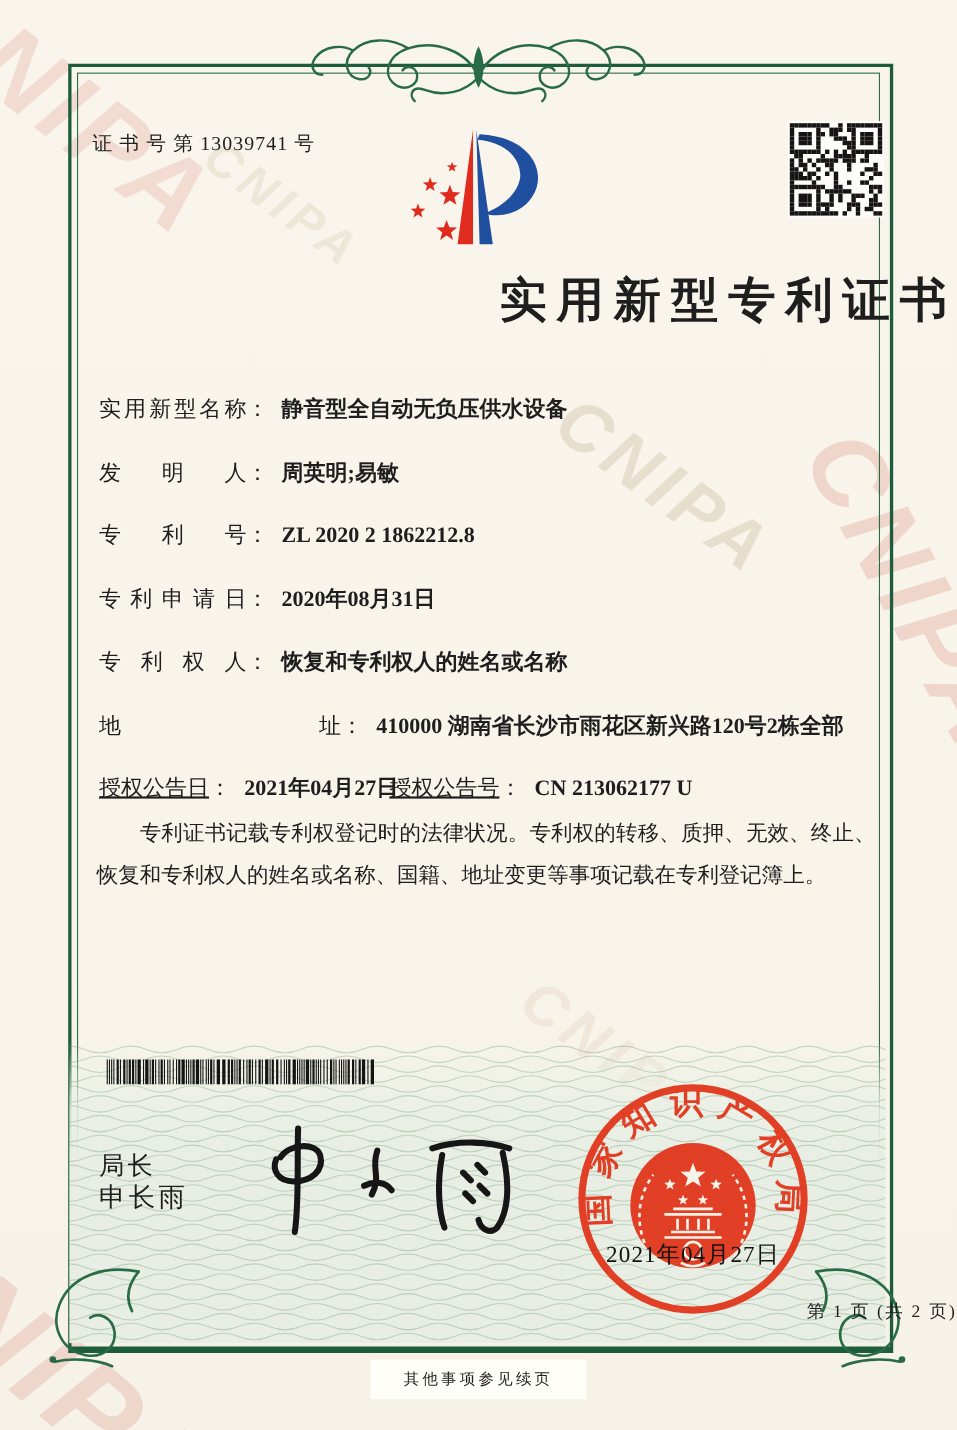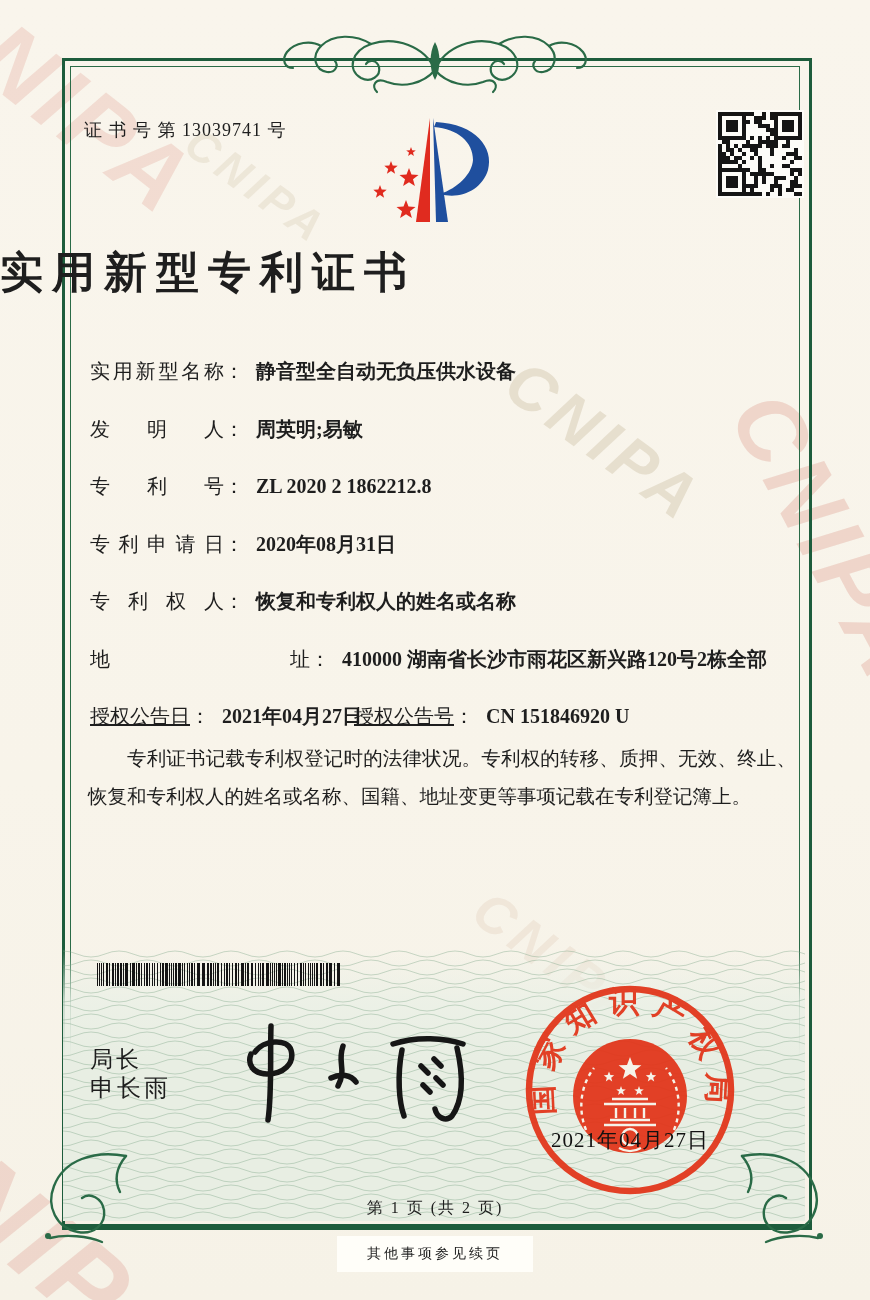--- a/index.html
+++ b/index.html
@@ -17,21 +17,21 @@
   .wm-tl{left:-35px;top:-45px;font-size:95px;transform:rotate(38deg);color:rgba(224,162,150,.30);}
   .wm-right{left:802px;top:375px;font-size:92px;transform:rotate(62deg);color:rgba(224,162,150,.38);}
   .wm-bl{left:-60px;top:1075px;font-size:110px;transform:rotate(40deg);color:rgba(224,162,150,.34);}
   .wm-center{left:535px;top:345px;font-size:64px;transform:rotate(36deg);color:rgba(219,208,186,.60);}
   .wm-logo{left:205px;top:118px;font-size:44px;transform:rotate(36deg);color:rgba(228,219,201,.55);}
   .wm-seal{left:498px;top:878px;font-size:54px;transform:rotate(36deg);color:rgba(225,206,190,.35);}
   
   .cert-no{left:84px;top:118px;font-size:18px;letter-spacing:1px;z-index:5;}
   .logo{left:368px;top:116px;z-index:5;}
   .qr{left:716px;top:110px;z-index:5;}
-  .title{left:0;right:0;top:244px;text-align:left;font-size:43px;font-weight:bold;
+  .title{left:0;right:0;top:244px;text-align:right;font-size:43px;font-weight:bold;
          letter-spacing:9px;z-index:5;}
   
   .field-row{position:absolute;left:90px;width:716px;font-size:20px;z-index:5;white-space:nowrap;}
   .flabel{display:inline-block;width:134px;text-align:justify;text-align-last:justify;}
   .flabel.wide{width:220px;}
   .flabel.natural{width:auto;text-align-last:auto;text-decoration:underline;}
   .fvalue{margin-left:12px;font-weight:bold;}
   .grant2{position:absolute;left:264px;top:0;}
   
   .body-text{left:88px;top:740px;width:708px;font-size:19.5px;line-height:38px;
@@ -41,21 +41,21 @@
   .wave-zone{left:63px;top:948px;width:742px;height:273px;z-index:3;
       background:linear-gradient(180deg,rgba(234,240,230,0) 0,rgba(234,240,230,.85) 55px,#e8eee3 110px,#e8eee3 100%);}
   .waves{left:63px;top:948px;z-index:3;}
   .barcode{left:95px;top:963px;z-index:6;}
   .signer-title{left:90px;top:1044px;font-size:23px;letter-spacing:3px;z-index:6;}
   .signer-name{left:90px;top:1072px;font-size:24px;letter-spacing:3px;z-index:6;}
   .signature{left:225px;top:1014px;z-index:6;}
   .seal{left:522px;top:982px;z-index:5;opacity:.95;}
   .seal-date{left:528px;top:1126px;width:204px;text-align:center;font-size:21px;
              letter-spacing:1px;color:#111;z-index:6;}
-  .page-num{left:0;right:0;top:1182px;text-align:center;font-size:16px;letter-spacing:2px;z-index:6;margin-top:16px;}
+  .page-num{left:0;right:0;top:1182px;text-align:right;font-size:16px;letter-spacing:2px;z-index:6;}
   .note-box{left:50%;top:1236px;transform:translateX(-50%);background:#fffef9;
             padding:9px 30px;font-size:14px;letter-spacing:3px;z-index:6;}
   .orn{z-index:4;}
 </style>
 </head>
 <body>
 
 <div class="page">
 
   <div class="wm wm-tl">CNIPA</div>
@@ -394,21 +394,21 @@
     <span class="flabel">专利权人</span><span>：</span><span class="fvalue">恢复和专利权人的姓名或名称</span>
   </div>
   <div class="field-row" style="top:646px">
     <span class="flabel wide">地址</span><span>：</span><span class="fvalue">410000 湖南省长沙市雨花区新兴路120号2栋全部</span>
   </div>
   <div class="field-row" style="top:703px">
     <span>
       <span class="flabel natural">授权公告日</span><span>：</span><span class="fvalue">2021年04月27日</span>
     </span>
     <span class="grant2">
-      <span class="flabel natural">授权公告号</span><span>：</span><span class="fvalue">CN 151846920 U</span>
+      <span class="flabel natural">授权公告号</span><span>：</span><span class="fvalue">CN 213062177 U</span>
     </span>
   </div>
 
   <div class="abs body-text">
     <p>专利证书记载专利权登记时的法律状况。专利权的转移、质押、无效、终止、恢复和专利权人的姓名或名称、国籍、地址变更等事项记载在专利登记簿上。</p>
   </div>
 
   <svg id="barcode" class="abs barcode" width="250" height="23">
       <rect x="2" y="0" width="1" height="23" fill="#141414"></rect>
       <rect x="4" y="0" width="1" height="23" fill="#141414"></rect>

